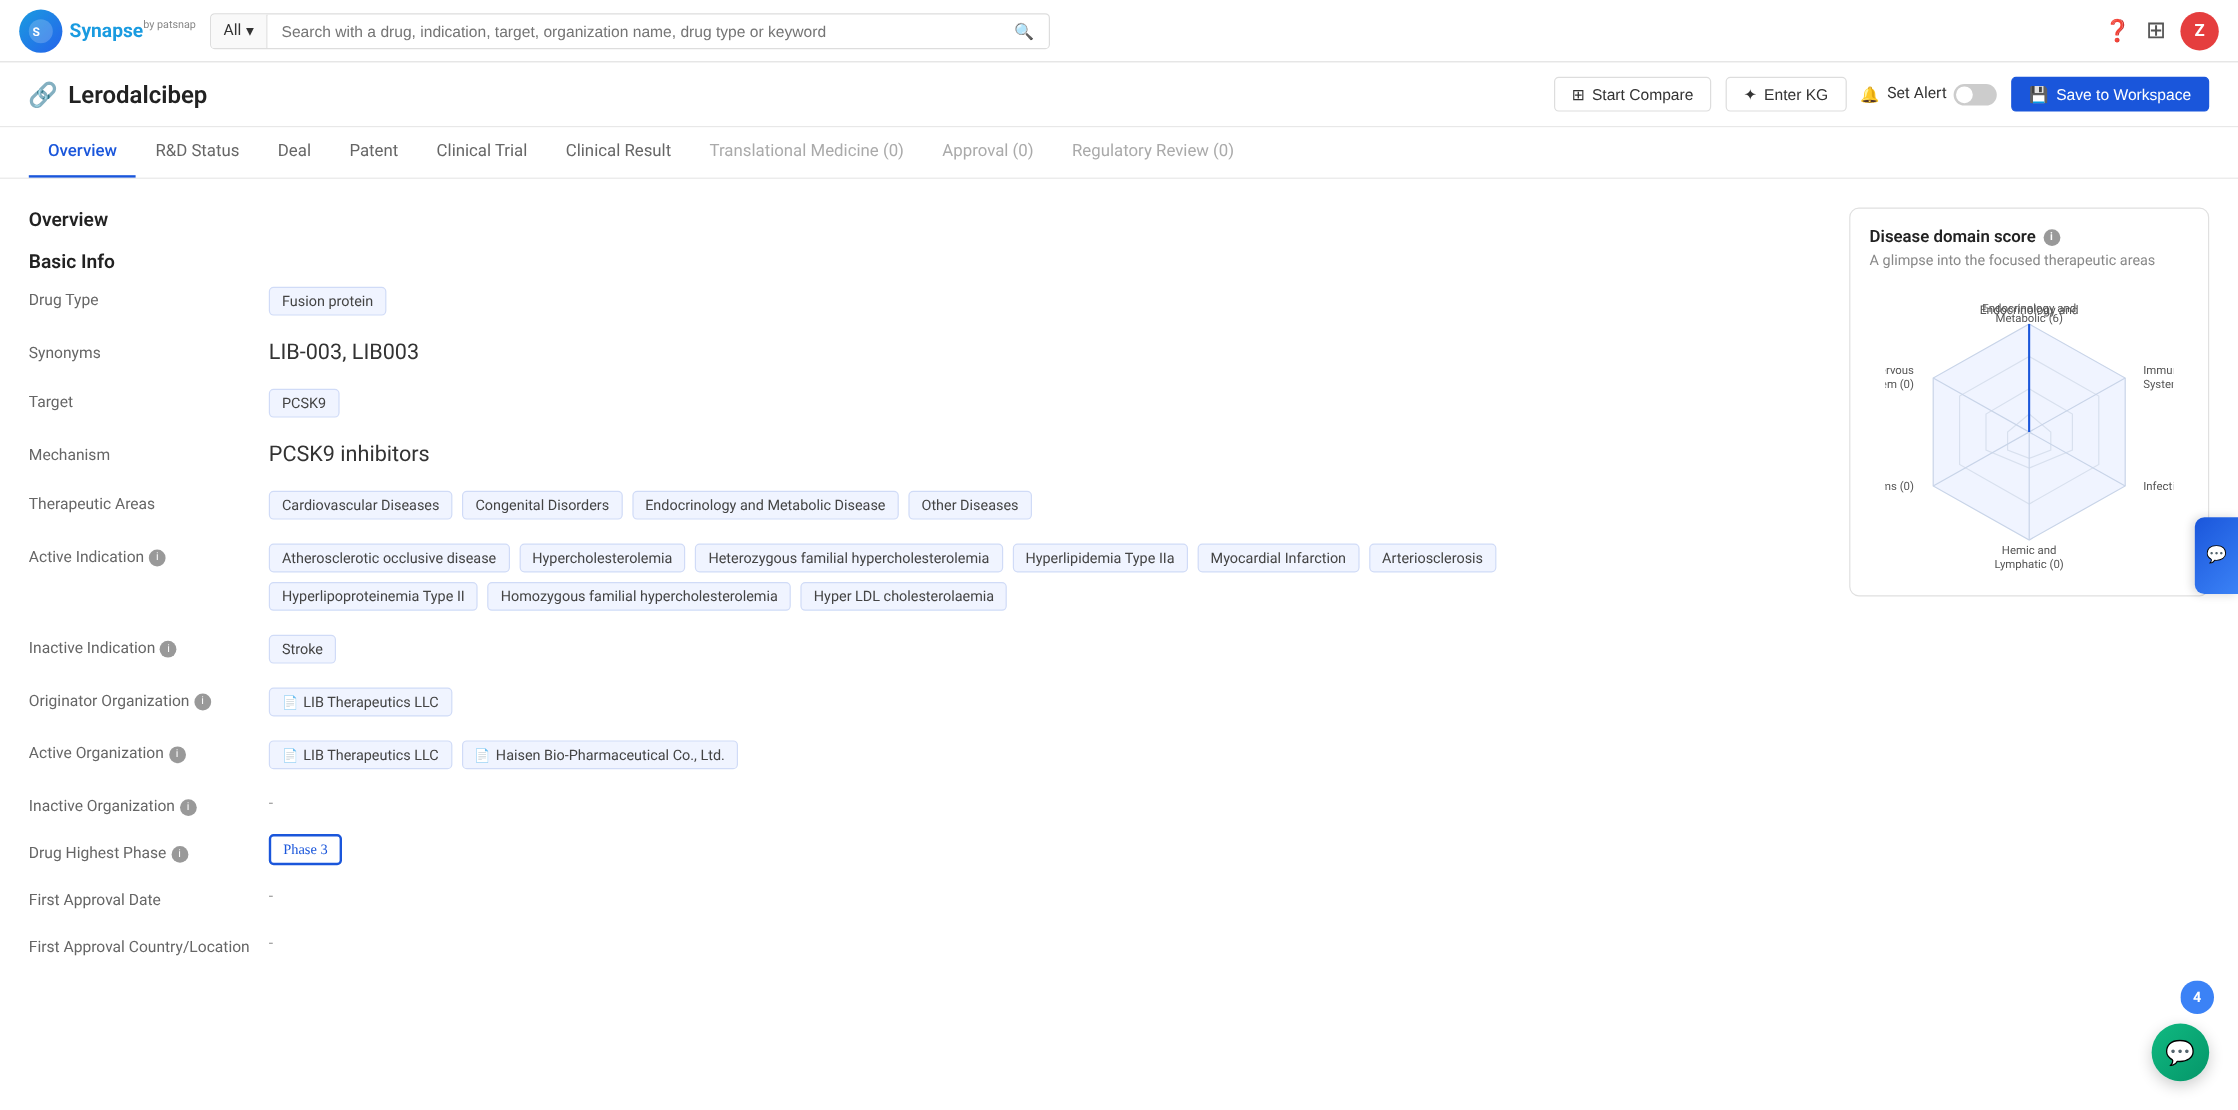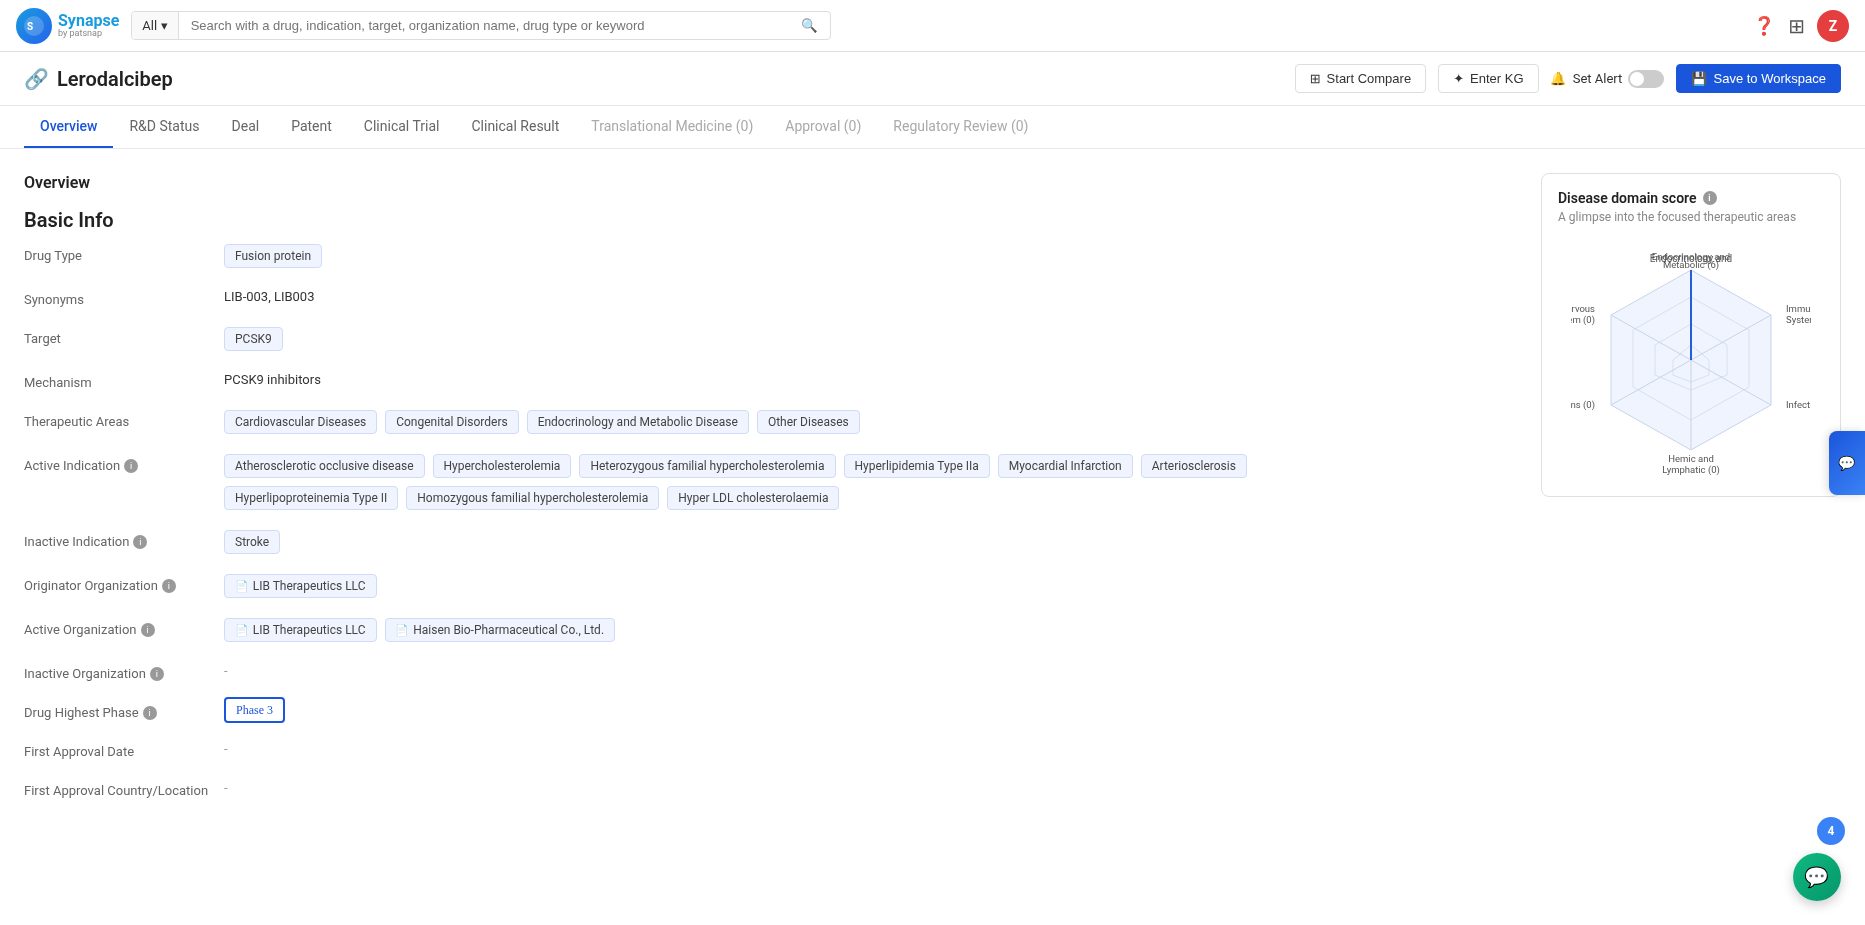--- a/index.html
+++ b/index.html
@@ -2,21 +2,21 @@
 <html><head>
   <meta charset="utf-8">
   <style>
     * { box-sizing: border-box; margin: 0; padding: 0; }
     body { font-family: -apple-system, BlinkMacSystemFont, 'Segoe UI', Roboto, sans-serif; font-size: 14px; color: #333; background: #fff; }
 
     
     .header { display: flex; align-items: center; padding: 8px 16px; border-bottom: 1px solid #e0e0e0; gap: 12px; height: 52px; }
     .logo { display: flex; align-items: center; gap: 6px; }
     .logo-circle { width: 36px; height: 36px; border-radius: 50%; background: linear-gradient(135deg, #1a9be0, #2563eb); display: flex; align-items: center; justify-content: center; color: white; font-size: 10px; font-weight: bold; }
-    .logo-text { display: flex; flex-direction: column; line-height: 1.1; }
+    .logo-text { display: flex; flex-direction: row; line-height: 1.1; }
     .logo-title { font-size: 16px; font-weight: 700; color: #1a9be0; }
     .logo-sub { font-size: 9px; color: #888; }
     .search-container { display: flex; align-items: flex-end; flex: 1; max-width: 700px; border: 1px solid #ddd; border-radius: 4px; overflow: hidden; }
     .search-select { border: none; border-right: 1px solid #ddd; padding: 6px 10px; background: #f9f9f9; color: #333; font-size: 13px; outline: none; cursor: pointer; display: flex; align-items: center; gap: 4px; }
     .search-input { flex: 1; border: none; padding: 6px 12px; font-size: 13px; outline: none; color: #999; }
     .search-icon-btn { padding: 6px 12px; background: none; border: none; cursor: pointer; color: #666; }
     .header-actions { display: flex; align-items: center; gap: 12px; margin-left: auto; }
     .header-icon-btn { background: none; border: none; cursor: pointer; color: #666; font-size: 18px; }
     .avatar { width: 32px; height: 32px; border-radius: 50%; background: #e53e3e; display: flex; align-items: center; justify-content: center; color: white; font-size: 14px; font-weight: bold; }
 
@@ -35,36 +35,36 @@
     .tab { padding: 12px 16px; font-size: 14px; cursor: pointer; color: #666; border-bottom: 2px solid transparent; white-space: nowrap; }
     .tab.active { color: #1a56db; border-bottom-color: #1a56db; font-weight: 500; }
     .tab.disabled { color: #aaa; cursor: default; }
 
     
     .main-content { display: flex; padding: 24px; gap: 24px; position: relative; }
     .content-area { flex: 1; }
 
     
     .section-title { font-size: 16px; font-weight: 600; color: #222; margin-bottom: 16px; }
-    .subsection-title { font-size: 20px; font-weight: 600; color: #222; margin-bottom: 12px; }
+    .subsection-title { font-size: 16px; font-weight: 600; color: #222; margin-bottom: 12px; }
 
     
     .info-row { display: flex; align-items: flex-start; margin-bottom: 20px; }
     .info-label { width: 200px; flex-shrink: 0; font-size: 13px; color: #666; padding-top: 4px; display: flex; align-items: center; gap: 4px; }
     .info-value { flex: 1; }
     .info-icon { width: 14px; height: 14px; background: #999; border-radius: 50%; display: inline-flex; align-items: center; justify-content: center; color: white; font-size: 9px; cursor: pointer; }
 
     
     .tags { display: flex; flex-wrap: wrap; gap: 8px; }
     .tag { padding: 4px 10px; border-radius: 4px; background: #f0f4ff; border: 1px solid #d0dbf7; font-size: 12px; color: #444; white-space: nowrap; }
     .tag-blue-outline { background: #fff; border: 2px solid #1a56db; color: #1a56db; font-weight: 500; font-family: Liberation Serif, serif; }
     .tag-org { display: flex; align-items: center; gap: 4px; padding: 4px 10px; background: #f0f4ff; border: 1px solid #d0dbf7; border-radius: 4px; font-size: 12px; color: #444; }
     .org-icon { font-size: 11px; color: #666; }
 
-    .plain-text { font-size: 13px; color: #333; }
+    .plain-text { font-size: 18px; color: #333; }
     .dash { font-size: 13px; color: #999; }
 
     
     .disease-panel { width: 300px; flex-shrink: 0; border: 1px solid #e0e0e0; border-radius: 8px; padding: 16px; background: #fff; height: fit-content; }
     .disease-panel-title { font-size: 14px; font-weight: 600; color: #222; display: flex; align-items: center; gap: 6px; margin-bottom: 4px; }
     .disease-panel-sub { font-size: 12px; color: #888; margin-bottom: 16px; }
 
     
     .radar-container { display: flex; justify-content: center; align-items: center; }
 

